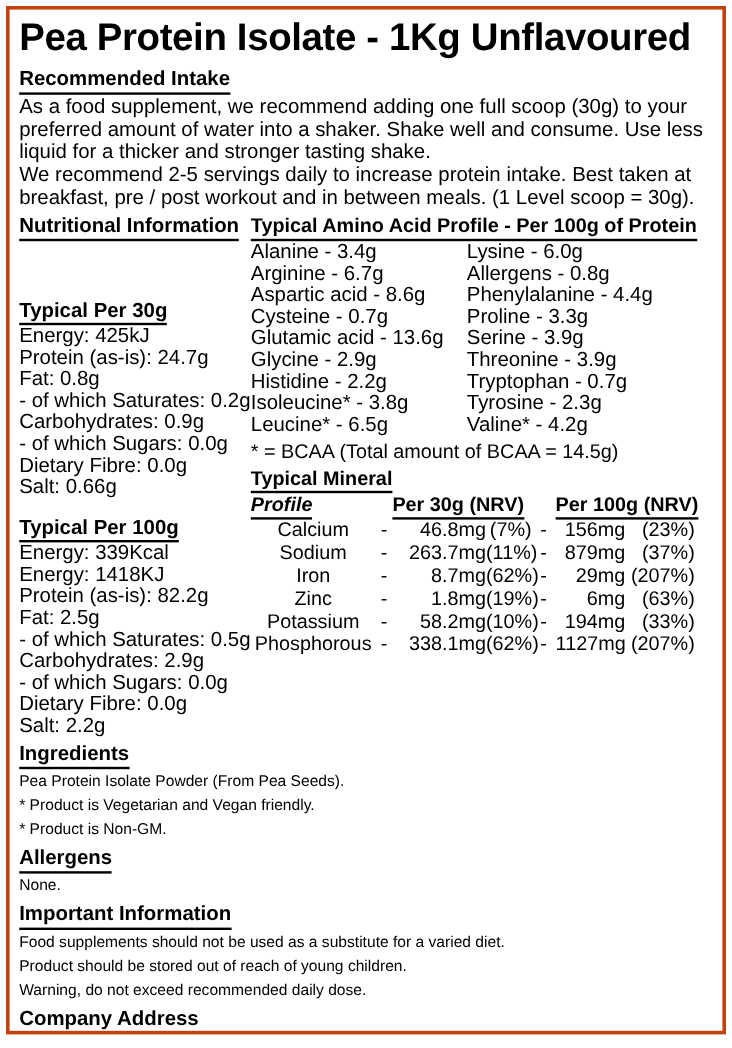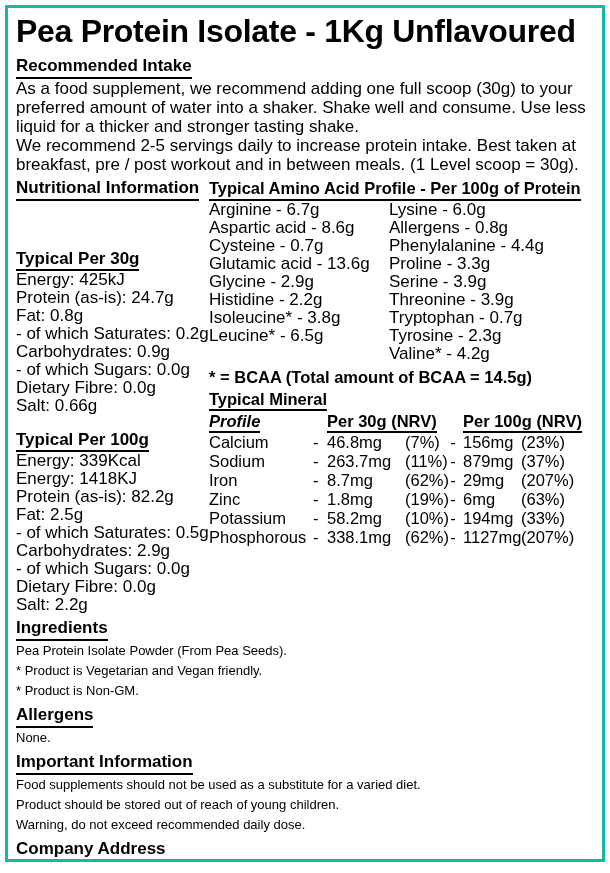--- a/index.html
+++ b/index.html
@@ -1,43 +1,43 @@
 <!DOCTYPE html>
 <html><head>
 <meta charset="utf-8">
 <style>
   html,body{margin:0;padding:0;}
   body{
     width:610px;height:873px;background:#ffffff;color:#000000;
     font-family:"Liberation Sans",sans-serif;overflow:hidden;
   }
   .label{
-    margin:5px;border:3px solid #14b8a6;height:857px;box-sizing:border-box;
+    margin:5px;border:3px solid #c2410c;height:857px;box-sizing:border-box;
     padding:2px 8px;overflow:hidden;background:#fff;
   }
   .title{
     font-size:32px;font-weight:bold;line-height:42px;white-space:nowrap;
     margin:0 0 2px 0;letter-spacing:-0.3px;
   }
   .hd{line-height:22px;font-size:17px;}
   .u{
     font-weight:bold;border-bottom:2px solid #000;display:inline-block;
     padding-bottom:0;white-space:nowrap;
   }
   .pline{font-size:17px;line-height:19px;white-space:nowrap;}
   .cols{display:grid;grid-template-columns:193px 1fr;margin-top:3px;}
   .nline,.aline{font-size:17px;line-height:18px;white-space:nowrap;}
   .per100{margin-top:15px;}
   .amino-grid{display:grid;grid-template-columns:180px auto;}
-  .note{font-weight:bold;font-size:16.5px;line-height:20px;margin:4px 0 2px;white-space:nowrap;}
+  .note{font-weight:normal;font-size:16.5px;line-height:20px;margin:4px 0 2px;white-space:nowrap;}
   .mineral{font-size:16.5px;}
   .mhead{display:grid;grid-template-columns:104px 14px 116px 20px 128px;line-height:20px;}
   .mrow{display:grid;grid-template-columns:104px 14px 78px 38px 20px 58px 70px;line-height:19px;}
-  .mc{white-space:nowrap;}
-  .num{text-align:left;}
+  .mc{white-space:nowrap;text-align:center;}
+  .num{text-align:right;}
   .pr{padding-right:12px;box-sizing:border-box;}
   .sec{margin-top:3px;}
   .sline{font-size:13px;line-height:20px;white-space:nowrap;}
 </style>
 </head>
 <body>
 
 <div class="label">
 
   <div class="title">Pea Protein Isolate - 1Kg Unflavoured</div>
@@ -84,20 +84,21 @@
         <div class="nline">Dietary Fibre: 0.0g</div>
         <div class="nline">Salt: 2.2g</div>
       </div>
     </div>
 
     <div>
       <div class="hd"><span class="u" style="font-size:16.5px;">Typical Amino Acid Profile - Per 100g of Protein</span></div>
 
       <div class="amino-grid">
         <div>
+          <div class="aline">Alanine - 3.4g</div>
           <div class="aline">Arginine - 6.7g</div>
           <div class="aline">Aspartic acid - 8.6g</div>
           <div class="aline">Cysteine - 0.7g</div>
           <div class="aline">Glutamic acid - 13.6g</div>
           <div class="aline">Glycine - 2.9g</div>
           <div class="aline">Histidine - 2.2g</div>
           <div class="aline">Isoleucine* - 3.8g</div>
           <div class="aline">Leucine* - 6.5g</div>
         </div>
         <div>

